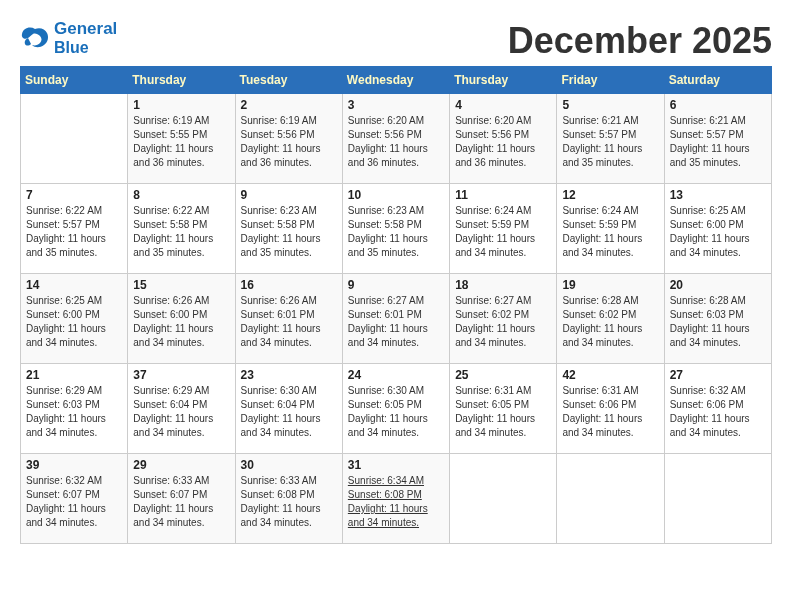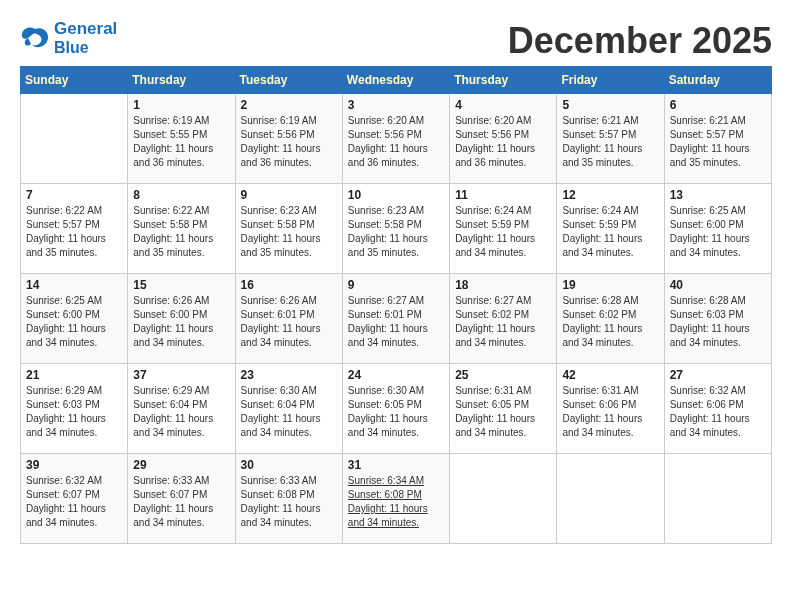--- a/index.html
+++ b/index.html
@@ -224,21 +224,21 @@
 Sunset: 6:02 PM
 Daylight: 11 hours and 34 minutes.</div>
         </td>
         <td>
           <span class="day-number">19</span>
           <div class="day-info" style="white-space: pre-line;">Sunrise: 6:28 AM
 Sunset: 6:02 PM
 Daylight: 11 hours and 34 minutes.</div>
         </td>
         <td>
-          <span class="day-number">40</span>
+          <span class="day-number">20</span>
           <div class="day-info" style="white-space: pre-line;">Sunrise: 6:28 AM
 Sunset: 6:03 PM
 Daylight: 11 hours and 34 minutes.</div>
         </td>
       </tr>
       <tr>
         <td>
           <span class="day-number">21</span>
           <div class="day-info" style="white-space: pre-line;">Sunrise: 6:29 AM
 Sunset: 6:03 PM

